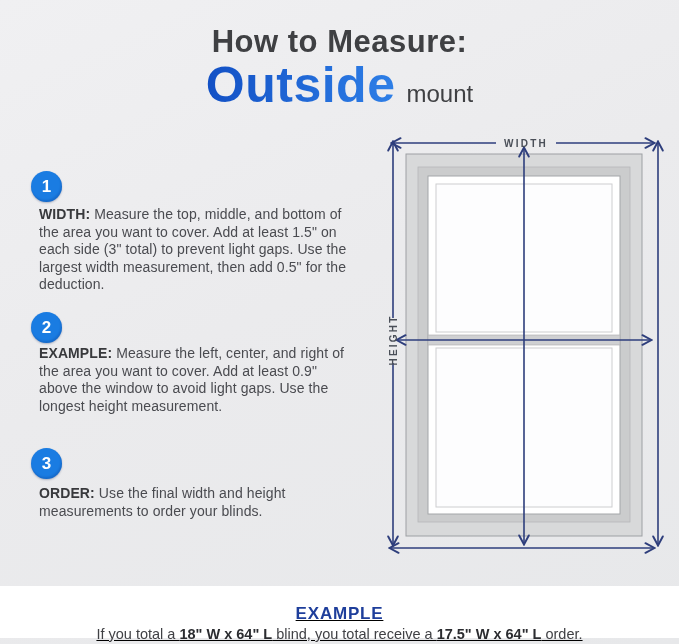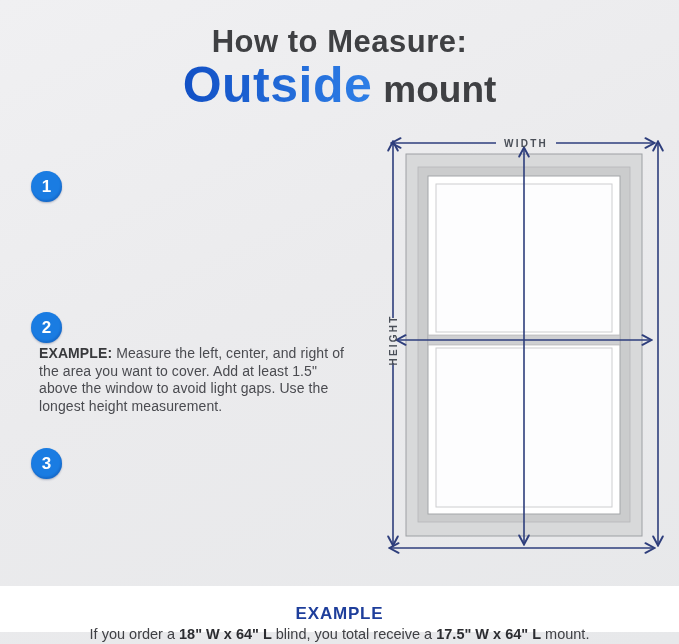--- a/index.html
+++ b/index.html
@@ -14,21 +14,21 @@
   .title { position:absolute; top:24px; left:0; width:100%; text-align:center; }
   .title-line1 { font-size:31px; line-height:36px; font-weight:700; color:#3f4043; letter-spacing:.5px; }
   .title-line2 { margin-top:1px; line-height:48px; }
   .outside { font-size:50px; font-weight:800; letter-spacing:.5px; color:#1f62d6; }
   @supports ((-webkit-background-clip:text) or (background-clip:text)) {
     .outside {
       background:linear-gradient(90deg,#1250c5 0%,#2e7fe7 100%);
       -webkit-background-clip:text; background-clip:text; color:transparent;
     }
   }
-  .mount { font-size:37px; font-weight:700; color:#3f4043; margin-left:11px; }
+  .mount { font-size:24px; font-weight:400; color:#3f4043; margin-left:11px; }
 
   
   .badge {
     position:absolute; left:31px; width:31px; height:31px; border-radius:50%;
     background:#1a7ce2; color:#ffffff; font-size:17px; font-weight:700;
     display:flex; align-items:center; justify-content:center;
     box-shadow:0 1px 2px rgba(20,40,90,.30), inset -1px -2px 2px rgba(0,20,90,.16);
   }
   .badge-1 { top:171px; } .badge-2 { top:312px; } .badge-3 { top:448px; }
   .step-text {
@@ -40,44 +40,46 @@
 
   
   .diagram { position:absolute; left:372px; top:125px; width:300px; height:440px; }
   .dim-label {
     font-family:"Liberation Sans", sans-serif; font-size:10px; font-weight:700;
     letter-spacing:2.2px; fill:#4a4f58;
   }
 
   
   .footer {
-    position:absolute; left:0; top:586px; width:679px; height:46px;
-    background:#ffffff; text-align:center; padding-top:19px;
+    position:absolute; left:0; top:586px; width:679px; height:52px;
+    background:#ffffff; text-align:center; padding-top:19px;text-decoration:underline;
   }
   .example-heading { font-size:17px; font-weight:800; color:#1e3e9b; letter-spacing:.8px; line-height:18px; }
   .example-line { margin-top:2px; font-size:14.5px; color:#404145; line-height:18px; }
   .example-line .bold { font-weight:700; color:#2b2c30; }
 </style>
 </head>
 <body>
 
 <div class="canvas">
 
   <div class="title">
     <div class="title-line1">How to Measure:</div>
     <div class="title-line2"><span class="outside">Outside</span><span class="mount">mount</span></div>
   </div>
 
   <div class="badge badge-1">1</div>
   <div class="badge badge-2">2</div>
   <div class="badge badge-3">3</div>
 
+  <p class="step-text step-text-1"><span class="step-label">WIDTH:</span><span>Measure the top, middle, and bottom of the area you want to cover. Add at least 1.5" on each side (3" total) to prevent light gaps. Use the largest width measurement, then add 0.5" for the deduction.</span></p>
 
-  <p class="step-text step-text-2"><span class="step-label">EXAMPLE:</span><span>Measure the left, center, and right of the area you want to cover. Add at least 1.5" above the window to avoid light gaps. Use the longest height measurement.</span></p>
+  <p class="step-text step-text-2"><span class="step-label">EXAMPLE:</span><span>Measure the left, center, and right of the area you want to cover. Add at least 0.9" above the window to avoid light gaps. Use the longest height measurement.</span></p>
 
+  <p class="step-text step-text-3"><span class="step-label">ORDER:</span><span>Use the final width and height measurements to order your blinds.</span></p>
 
   <svg class="diagram" viewBox="0 0 300 440" aria-hidden="true">
     <defs>
       <marker id="ah" viewBox="0 0 12 12" refX="10" refY="6" markerWidth="8" markerHeight="8" orient="auto-start-reverse">
         <path d="M2,1.5 L10.5,6 L2,10.5" fill="none" stroke="#2e3e7c" stroke-width="1.8" stroke-linecap="round"></path>
       </marker>
     </defs>
 
     <g>
       <rect x="34" y="29" width="236" height="382" fill="#d8d9da" stroke="#9da0a4" stroke-width="1"></rect>
@@ -98,16 +100,16 @@
       <line x1="152" y1="23" x2="152" y2="419" marker-start="url(#ah)" marker-end="url(#ah)"></line>
       <line x1="25" y1="215" x2="279" y2="215" marker-start="url(#ah)" marker-end="url(#ah)"></line>
     </g>
 
     <text class="dim-label" x="154" y="21.5" text-anchor="middle">WIDTH</text>
     <text class="dim-label" x="21" y="215" text-anchor="middle" dominant-baseline="central" transform="rotate(-90 21 215)">HEIGHT</text>
   </svg>
 
   <div class="footer">
     <div class="example-heading">EXAMPLE</div>
-    <div class="example-line"><span>If you order a </span><span class="bold">18" W x 64" L</span><span> blind, you total receive a </span><span class="bold">17.5" W x 64" L</span><span> mount.</span></div>
+    <div class="example-line"><span>If you total a </span><span class="bold">18" W x 64" L</span><span> blind, you total receive a </span><span class="bold">17.5" W x 64" L</span><span> order.</span></div>
   </div>
 
 </div>
 
 </body></html>

